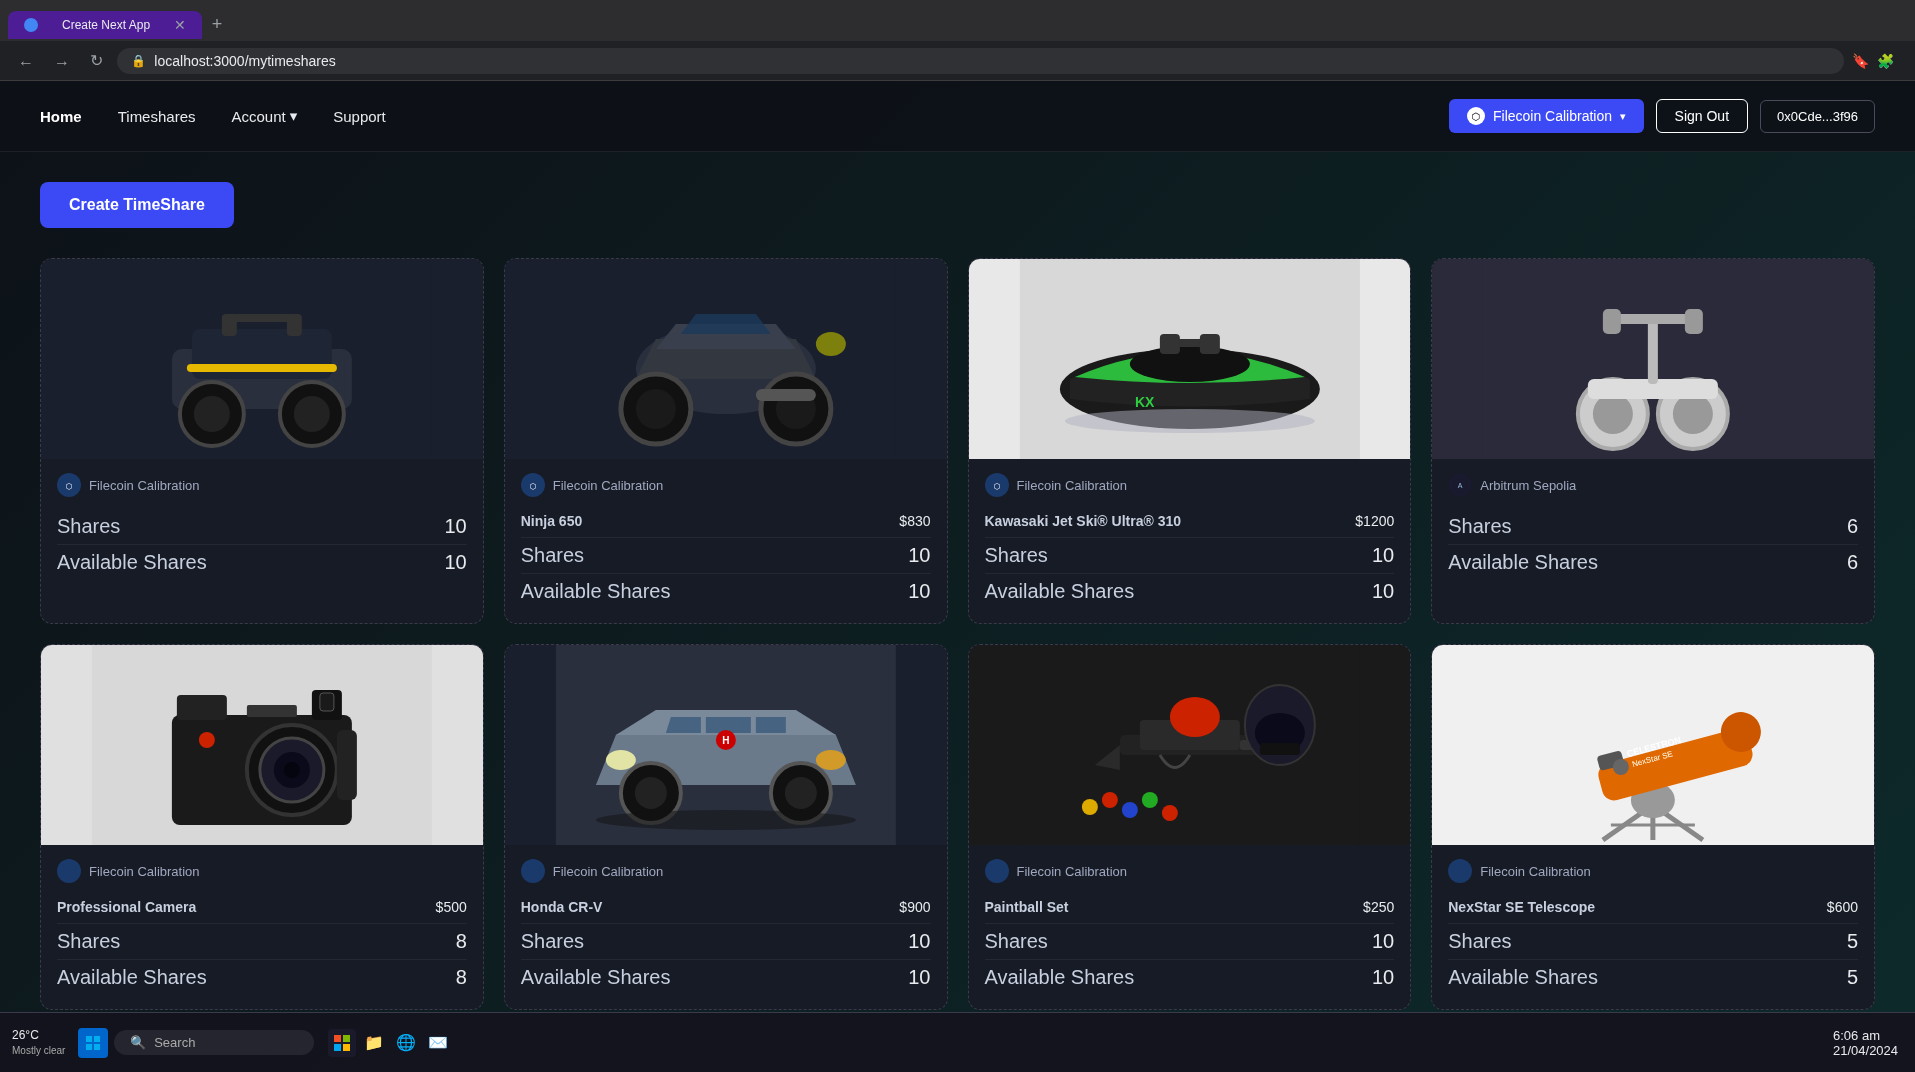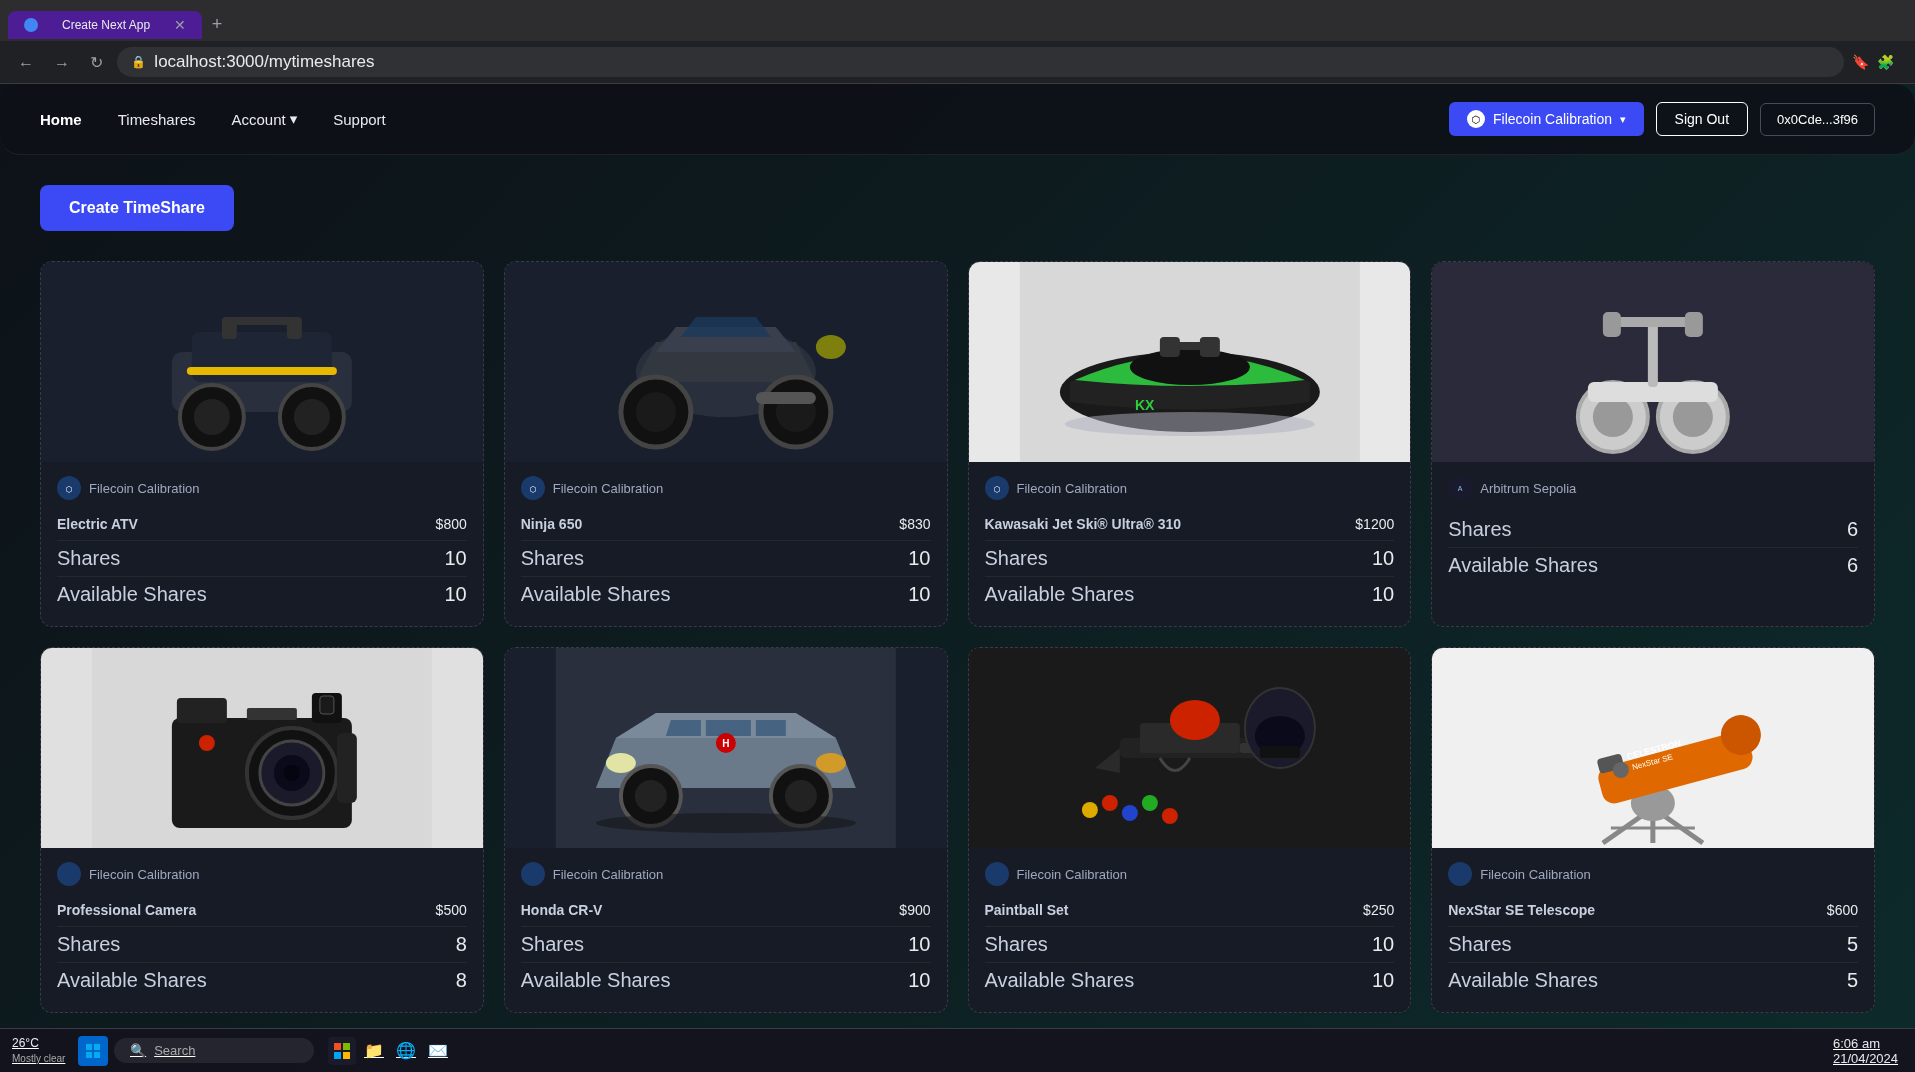--- a/index.html
+++ b/index.html
@@ -73,21 +73,21 @@
       display: flex;
       align-items: center;
       gap: 8px;
     }
     .browser-url-box .lock-icon {
       color: #9aa0a6;
       font-size: 12px;
     }
     .browser-url-text {
       color: #e8eaed;
-      font-size: 17px;
+      font-size: 14px;
     }
     .browser-extras {
       display: flex;
       align-items: center;
       gap: 8px;
       padding-right: 8px;
     }
     .browser-extras span {
       color: #9aa0a6;
       font-size: 14px;
@@ -95,21 +95,20 @@
     }
 
     
     .app-header {
       display: flex;
       align-items: center;
       justify-content: space-between;
       padding: 18px 40px;
       background: rgba(13, 17, 23, 0.9);
       border-bottom: 1px solid rgba(255,255,255,0.07);
-      border-radius: 20px;
     }
     .nav-left {
       display: flex;
       align-items: center;
       gap: 36px;
     }
     .nav-link {
       color: #e8eaed;
       text-decoration: none;
       font-size: 15px;
@@ -257,28 +256,27 @@
       padding: 4px 0 8px;
       border-bottom: 1px solid rgba(255,255,255,0.06);
     }
 
     
     .taskbar {
       position: fixed;
       bottom: 0;
       left: 0;
       right: 0;
-      height: 44px;
+      height: 60px;
       background: rgba(20, 20, 30, 0.97);
       display: flex;
       align-items: center;
       padding: 0 12px;
       gap: 6px;
       border-top: 1px solid #3a3a4a;
-      text-decoration: underline;
     }
     .taskbar-weather {
       color: #e8eaed;
       font-size: 11px;
       display: flex;
       flex-direction: column;
       line-height: 1.3;
       min-width: 60px;
     }
     .taskbar-weather .temp { font-size: 12px; }
@@ -419,24 +417,20 @@
       </div>
       <div class="card-body">
         <div class="card-network">
           <div class="network-icon">
             <svg width="16" height="16" viewBox="0 0 16 16">
                 <circle cx="8" cy="8" r="7" fill="#1a3a6b"></circle>
                 <text x="8" y="12" text-anchor="middle" font-size="8" fill="#fff">⬡</text>
               </svg>
           </div>
           <span class="network-name">Filecoin Calibration</span>
-        </div>
-        <div class="card-title-price">
-          <span class="card-label">Electric ATV</span>
-          <span class="card-value">$800</span>
         </div>
         <div class="card-row">
           <span class="card-label">Shares</span>
           <span class="card-value">10</span>
         </div>
         <div class="card-row">
           <span class="card-label">Available Shares</span>
           <span class="card-value">10</span>
         </div>
       </div>

